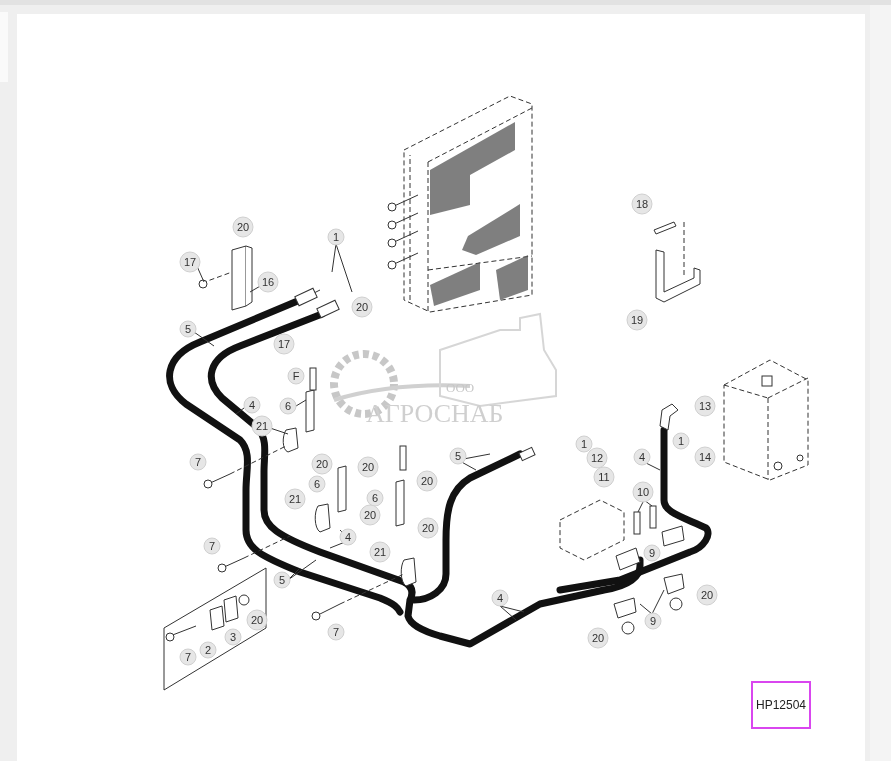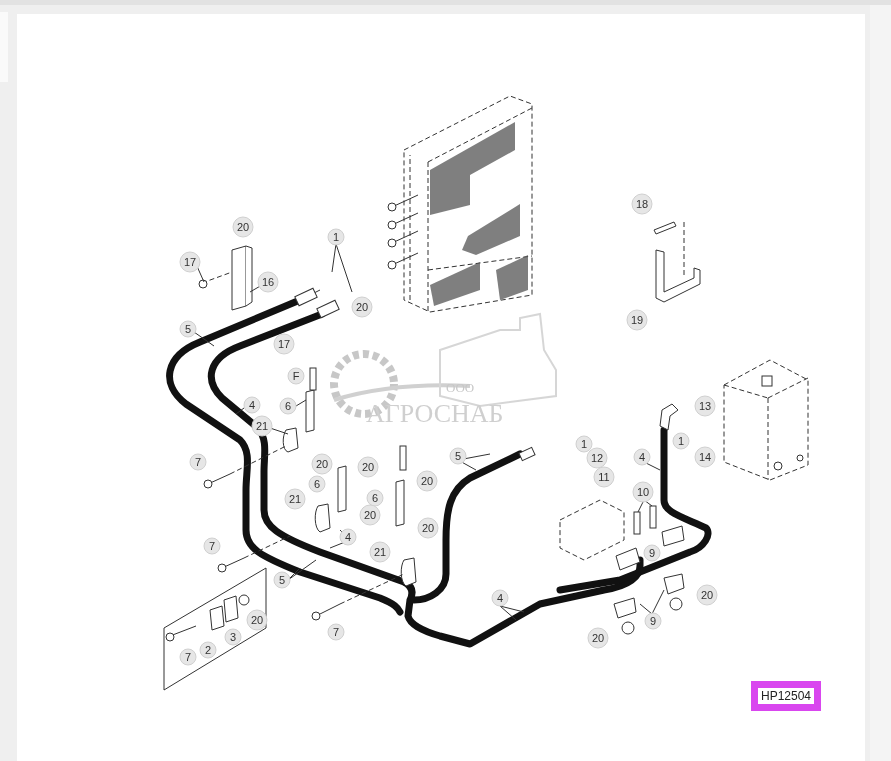--- a/index.html
+++ b/index.html
@@ -9,21 +9,21 @@
   .right-strip{position:absolute;left:870px;top:5px;width:21px;height:756px;background:#f4f4f4;}
   .panel{position:absolute;left:17px;top:14px;width:848px;height:747px;background:#fff;}
   svg{position:absolute;left:0;top:0;}
   .callout circle{fill:#e6e6e6;stroke:#d0d0d0;stroke-width:1;}
   .callout text{font-family:"Liberation Sans",sans-serif;font-size:11px;fill:#333;text-anchor:middle;dominant-baseline:central;}
   .hose{fill:none;stroke:#111;stroke-width:7;stroke-linecap:round;stroke-linejoin:round;}
   .dash{fill:none;stroke:#333;stroke-width:1;stroke-dasharray:5 3;}
   .thin{fill:none;stroke:#333;stroke-width:1;}
   .part{fill:#fff;stroke:#333;stroke-width:1;}
   .leader{stroke:#333;stroke-width:1;fill:none;}
-  .figure-id{position:absolute;left:751px;top:681px;border:7px solid #d946ef;padding:1px 3px;font-size:12px;color:#222;background:#fff;}
+  .figure-id{position:absolute;left:751px;top:681px;border:2px solid #d946ef;padding:15px 3px;font-size:12px;color:#222;background:#fff;}
   .watermark-top{font-family:"Liberation Serif",serif;font-size:13px;fill:#9a9a9a;}
   .watermark-main{font-family:"Liberation Serif",serif;font-size:26px;fill:#a8a8a8;}
 </style>
 </head>
 <body>
 
 <div class="topbar"></div>
 <div class="left-strip"></div>
 <div class="right-strip"></div>
 <div class="panel"></div>

